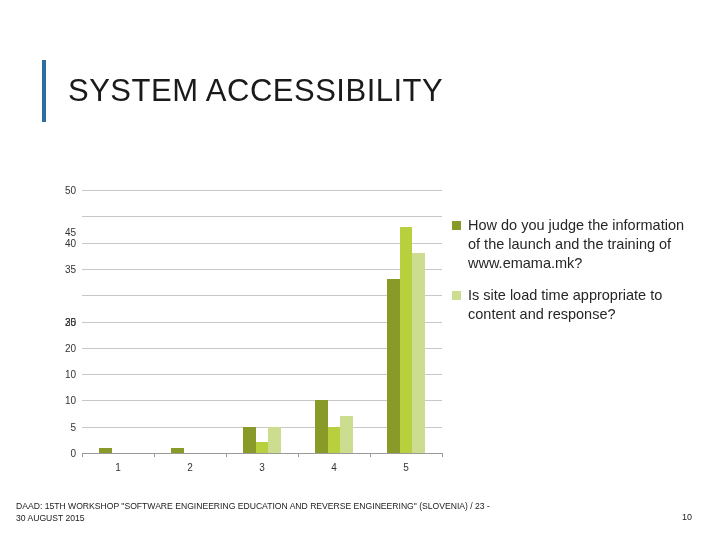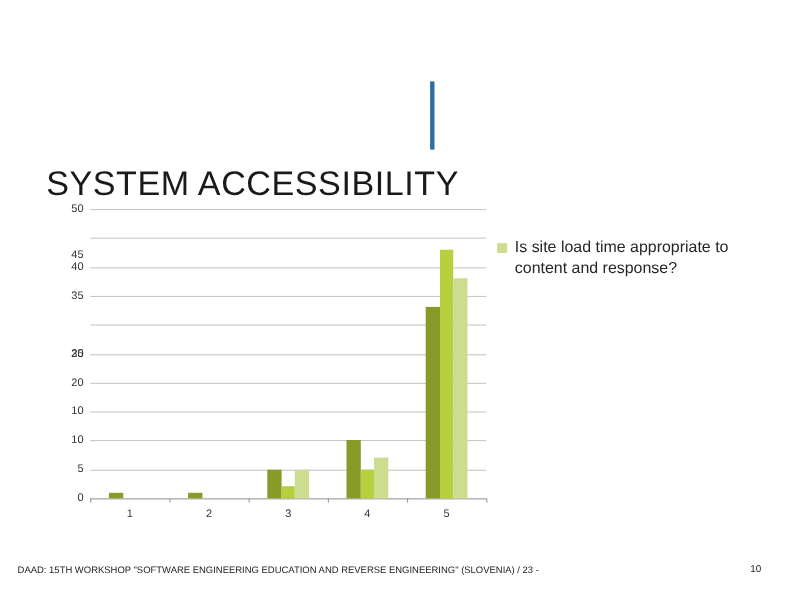--- a/index.html
+++ b/index.html
@@ -12,24 +12,23 @@
     background: #ffffff;
     font-family: "Liberation Sans", sans-serif;
     overflow: hidden;
     position: relative;
   }
 
   
   #title-block {
     position: absolute;
     left: 42px;
-    top: 74px;
+    top: 60px;
     display: flex;
-    align-items: flex-end;
-    flex-direction: column;
+    align-items: center;
   }
   #title-bar {
     width: 4px;
     background: #2f6d9e;
     margin-right: 22px;
     height: 62px;
   }
   #page-title {
     font-size: 31px;
     color: #1a1a1a;
@@ -183,21 +182,26 @@
       <div class="xtick" style="left: 324px;">5</div>
       <div class="bar" style="left: 305.28px; width: 12.48px; height: 173.58px; background: rgb(138, 154, 40);"></div>
       <div class="bar" style="left: 317.76px; width: 12.48px; height: 226.18px; background: rgb(184, 207, 62);"></div>
       <div class="bar" style="left: 330.24px; width: 12.48px; height: 199.88px; background: rgb(204, 221, 143);"></div>
       <div class="axis-tickmark" style="left: 360px;"></div>
     </div>
 </div>
 
 <div id="legend">
     <div class="legend-entry">
+      <div class="legend-swatch" style="background: rgb(138, 154, 40);"></div>
+      <div class="legend-label">How do you judge the information of the launch and the training of www.emama.mk?</div>
+    </div>
+    <div class="legend-entry">
       <div class="legend-swatch" style="background: rgb(204, 221, 143);"></div>
       <div class="legend-label">Is site load time appropriate to content and response?</div>
     </div>
   </div>
 
 <div id="footer">
   <div>DAAD: 15TH WORKSHOP "SOFTWARE ENGINEERING EDUCATION AND REVERSE ENGINEERING" (SLOVENIA) / 23 -</div>
+  <div>30 AUGUST 2015</div>
 </div>
 <div id="page-number">10</div>
 
 </body></html>

